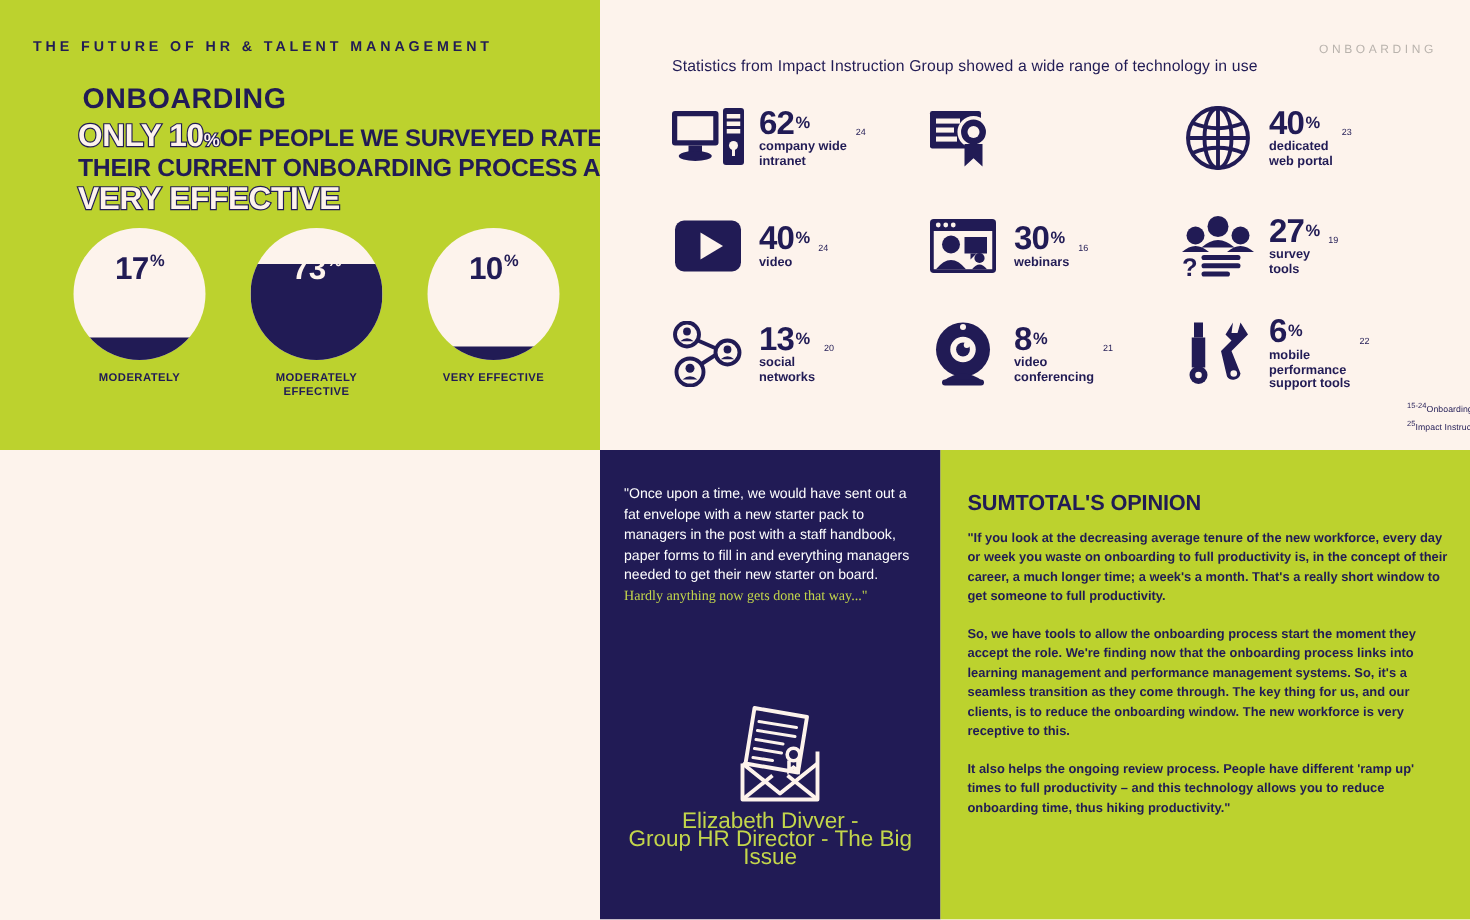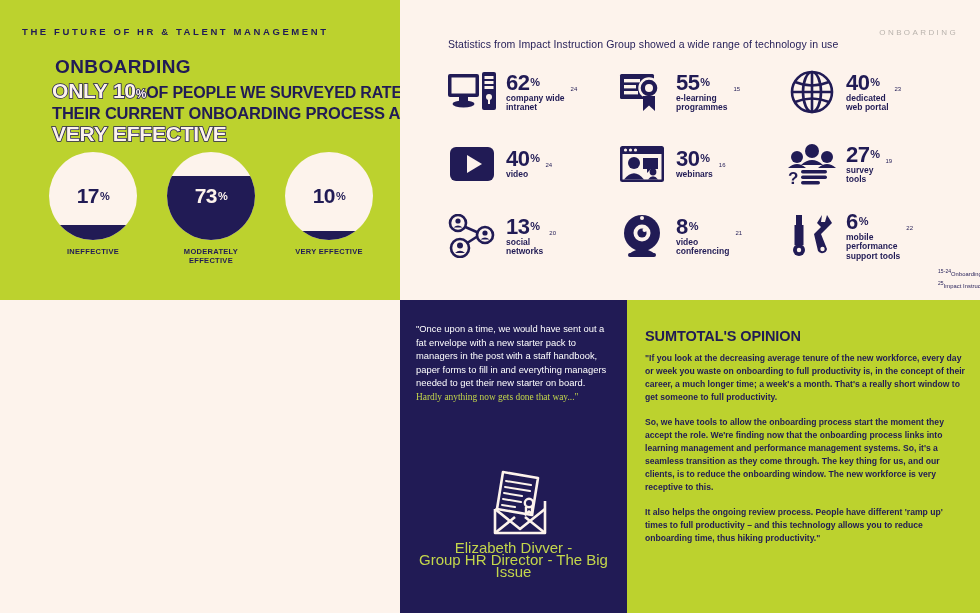--- a/index.html
+++ b/index.html
@@ -62,22 +62,22 @@
   .donut {
     width: 88px; height: 88px; border-radius: 50%;
     margin: 0 auto; position: relative; overflow: hidden;
     background: var(--cream);
   }
   .donut .fill {
     position: absolute; left: 0; bottom: 0; width: 100%;
     background: var(--navy);
   }
   .donut .val {
-    position: absolute; left: 0; top: 0; width: 100%; height: 100%;
-    display: flex; align-items: center; justify-content: center;
+    position: absolute; left: 0; top: 16px; width: 100%; height: 100%;
+    display: flex; align-items: flex-start; justify-content: center;
     font-size: 21px; font-weight: 800; color: var(--navy);
     z-index: 2; letter-spacing: -.5px;
   }
   .donut.dark .val { color: var(--cream); }
   .donut .val sup { font-size: 11px; font-weight: 700; vertical-align: 3px; margin-left: 1px; }
   .donut-label {
     margin-top: 7px; font-size: 7.5px; font-weight: 800;
     letter-spacing: .3px; color: var(--navy);
   }
 
@@ -165,21 +165,21 @@
     <div class="donuts">
 
       <div class="donut-wrap">
         <div class="donut">
           <div class="fill" style="height:17%"></div>
           <div class="val">
               <span>17</span>
               <sup>%</sup>
             </div>
         </div>
-        <div class="donut-label">INEFFECTIVE</div>
+        <div class="donut-label">MODERATELY</div>
       </div>
 
       <div class="donut-wrap">
         <div class="donut dark">
           <div class="fill" style="height:73%"></div>
           <div class="val">
               <span>73</span>
               <sup>%</sup>
             </div>
         </div>
@@ -230,27 +230,20 @@
           <div class="ico">
             <svg width="46" height="42" viewBox="0 0 46 42">
               <rect x="1" y="3" width="34" height="25" rx="1.5" fill="#211B55"></rect>
               <rect x="5" y="8" width="16" height="3.4" fill="#FDF3EC"></rect>
               <rect x="5" y="14" width="12" height="3.4" fill="#FDF3EC"></rect>
               <rect x="5" y="20" width="14" height="3.4" fill="#FDF3EC"></rect>
               <circle cx="30" cy="17" r="9.5" fill="#211B55" stroke="#FDF3EC" stroke-width="2.4"></circle>
               <path d="M24,25 L24,40 L30,34.5 L36,40 L36,25 Z" fill="#211B55"></path>
               <circle cx="30" cy="17" r="4" fill="#FDF3EC"></circle>
             </svg>
-          </div>
-          <div class="txt">
-            <div>
-              <div class="num">55<sup>%</sup></div>
-              <div class="cap">e-learning<br>programmes</div>
-            </div>
-            <div class="ref">15</div>
           </div>
         </div>
         <div class="stat">
           <div class="ico">
             <svg width="44" height="44" viewBox="0 0 44 44">
               <g stroke="#211B55" stroke-width="2.6" fill="none">
                 <circle cx="22" cy="22" r="20"></circle>
                 <ellipse cx="22" cy="22" rx="9" ry="20"></ellipse>
                 <line x1="22" y1="2" x2="22" y2="42"></line>
                 <line x1="2" y1="22" x2="42" y2="22"></line>

